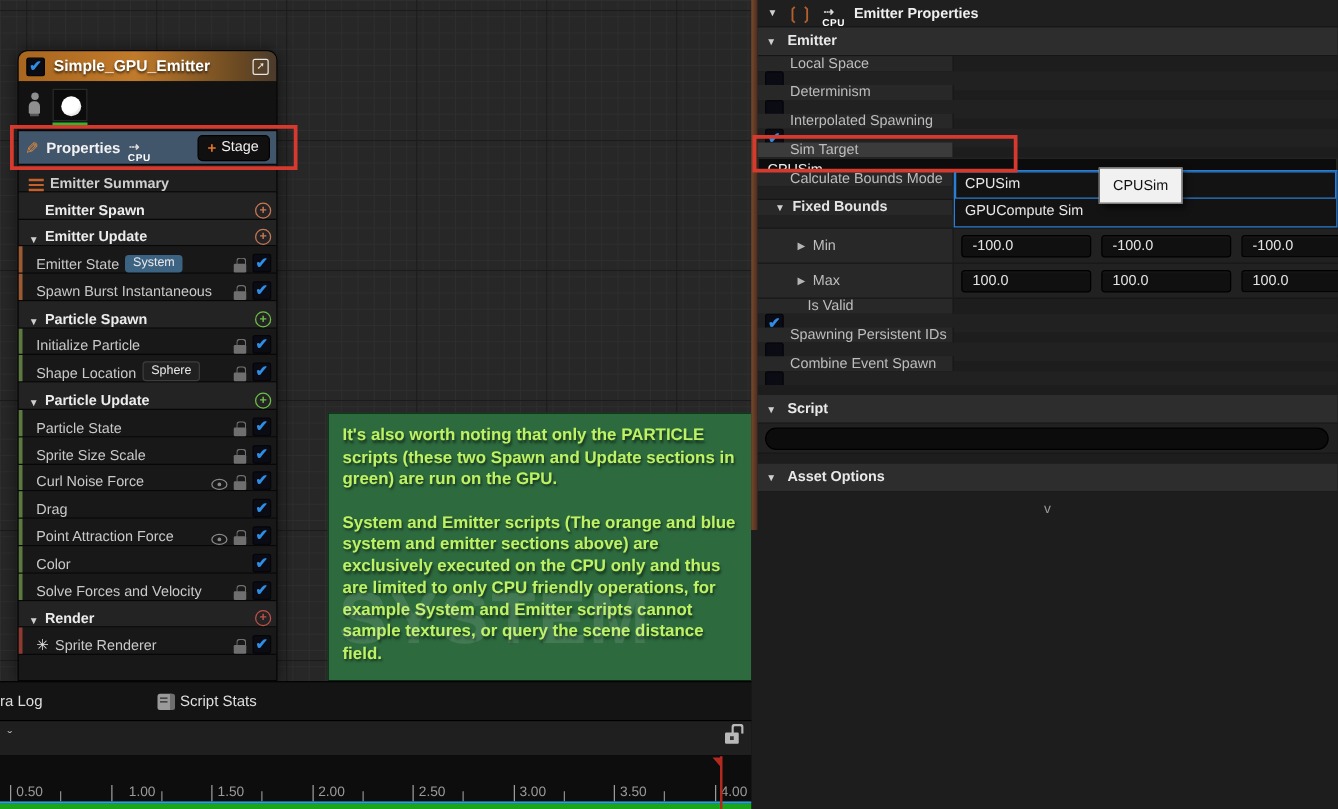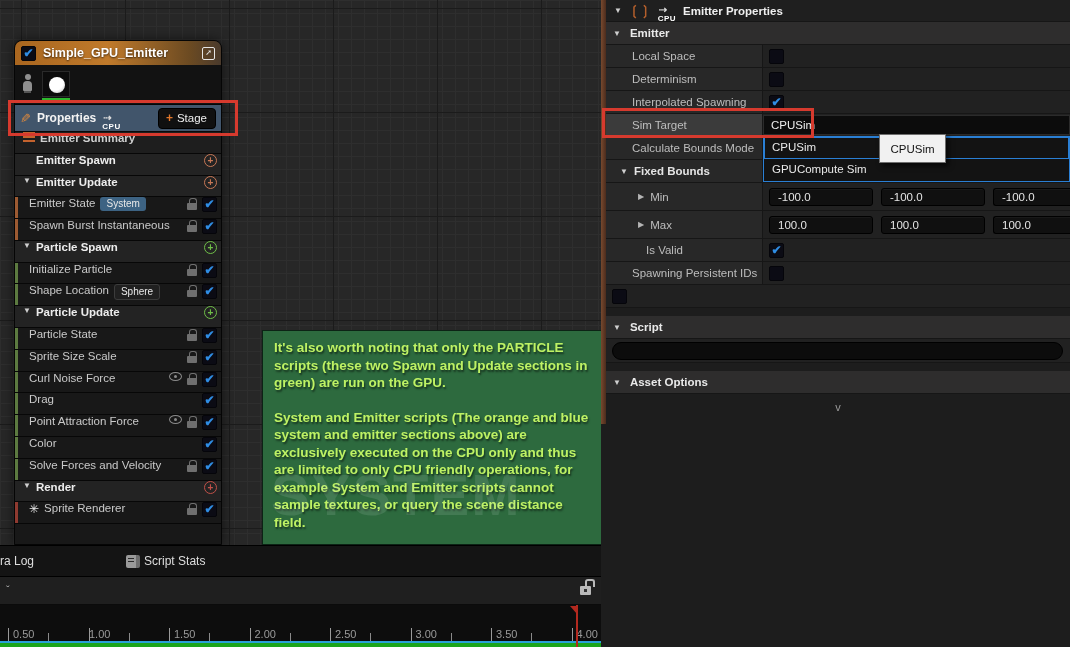--- a/index.html
+++ b/index.html
@@ -41,21 +41,21 @@
     border-bottom:1px solid #0a0a0a; }
   .pencil { color:#e08a3c; font-size:13px; transform:scaleX(-1); }
   #props-label { font-size:12px; font-weight:bold; color:#f2f2f2; }
   .cpu { position:relative; font-size:8px; font-weight:bold; color:#fff; letter-spacing:.5px; margin-top:16px; }
   .cpu::before { content:"⇢"; position:absolute; top:-10px; left:1px; font-size:10px; color:#ddd; }
   #stage-btn { margin-left:auto; background:#101010; border:1px solid #000; border-radius:4px;
     padding:2px 8px 3px 7px; font-size:11.5px; color:#eee; display:flex; gap:4px; align-items:center; }
   #stage-btn .plus-glyph { color:#e0762a; font-weight:bold; font-size:12px; }
 
   
-  .nrow { height:21.79px; display:flex; align-items:flex-start; gap:5px; padding:0 4px 0 8px;
+  .nrow { height:21.79px; display:flex; align-items:flex-end; gap:5px; padding:0 4px 0 8px;
     border-bottom:1px solid #070707; position:relative; background:#181818; font-size:11.5px; color:#c9c9c9; }
   .nrow.sec { background:#232323; font-weight:bold; color:#ececec; padding-left:8px; }
   .nrow.summary { background:#1e1e1e; color:#cfcfcf; font-weight:bold; }
   .nrow .accent { position:absolute; left:0; top:0; bottom:0; width:3px; }
   .accent.orange { background:#9c5a32; } .accent.green { background:#5c7a40; } .accent.red { background:#8f3a30; }
   .nrow.item { padding-left:14px; }
   .nrow .spacer { flex:1; }
   .tri { font-size:8px; color:#cfcfcf; }
   .plusc { width:13px; height:13px; border-radius:50%; border:1.5px solid; font-size:10px; line-height:11px;
     text-align:center; font-weight:bold; margin-left:auto; }
@@ -95,21 +95,21 @@
   #panel-rows { position:absolute; left:5px; top:0; width:464px; }
   .prow { display:flex; border-bottom:1px solid #161616; position:relative; }
   .p-header { height:22px; background:#1f1f1f; align-items:center; gap:7px; padding-left:8px; }
   .p-header .ptitle { font-size:11.5px; font-weight:bold; color:#efefef; }
   .emitter-ic { color:#b45f2c; font-size:13px; font-weight:bold; }
   .p-section { height:23px; background:#2e2d2d; align-items:center; gap:9px; padding-left:7px;
     font-size:11.5px; font-weight:bold; color:#e9e9e9; }
   .lblcell { width:157px; background:#282828; display:flex; align-items:center; gap:6px;
     padding-left:26px; font-size:11.5px; color:#bdbdbd; border-right:1px solid #161616; flex:none; }
   .valcell { flex:1; background:#212121; display:flex; align-items:center; padding-left:6px; gap:8px; }
-  .h23 { height:23px; } .h28 { height:28px; } .h24 { height:24px; }
+  .h23 { height:23px;flex-direction:column; } .h28 { height:28px; } .h24 { height:24px; }
   .subtri { font-size:8px; color:#b5b5b5; }
   .numfield { width:104px; height:18px; background:#101010; border:1px solid #000; border-radius:3px;
     font-size:11.5px; color:#e4e4e4; line-height:16px; padding-left:8px; flex:none;
     box-shadow:inset 0 1px 0 rgba(255,255,255,.04); }
   .numfield.cut { width:86px; border-radius:3px 0 0 3px; border-right:none; }
   .combofield { height:20px; flex:1; background:#0c0c0c; border:1px solid #2b2b2b;
     font-size:11.5px; color:#ededed; line-height:18px; padding-left:7px; }
   .pillinput { height:18px; flex:1; margin-right:7px; background:#0c0c0c; border:1px solid #000; border-radius:9px; }
   .gap8 { height:8px; background:#1d1d1d; border-bottom:none; }
   .expander { height:26px; align-items:center; justify-content:center; border-bottom:none;
@@ -395,20 +395,23 @@
       </div>
       <div class="prow h23">
         <div class="lblcell">
           <div>Spawning Persistent IDs</div>
         </div>
         <div class="valcell">
           <div class="cbx"></div>
         </div>
       </div>
       <div class="prow h23">
+        <div class="lblcell">
+          <div>Combine Event Spawn</div>
+        </div>
         <div class="valcell">
           <div class="cbx"></div>
         </div>
       </div>
       <div class="prow gap8"></div>
       <div class="prow p-section">
         <div class="tri">▼</div>
         <div>Script</div>
       </div>
       <div class="prow h24">
@@ -444,21 +447,21 @@
   </div>
   <div id="trackrow">
     <span class="chev">ˇ</span>
     <span class="ulock"></span>
   </div>
   <div id="ruler">
       <div class="tickmaj" style="left: 8px;"></div>
       <div class="ticklbl" style="left: 13px;">0.50</div>
       <div class="tickmin" style="left: 48.25px;"></div>
       <div class="tickmaj" style="left: 88.5px;"></div>
-      <div class="ticklbl" style="left: 89px;">1.00</div>
+      <div class="ticklbl" style="left: 103px;">1.00</div>
       <div class="tickmin" style="left: 128.75px;"></div>
       <div class="tickmaj" style="left: 169px;"></div>
       <div class="ticklbl" style="left: 174px;">1.50</div>
       <div class="tickmin" style="left: 209.25px;"></div>
       <div class="tickmaj" style="left: 249.5px;"></div>
       <div class="ticklbl" style="left: 254.5px;">2.00</div>
       <div class="tickmin" style="left: 289.75px;"></div>
       <div class="tickmaj" style="left: 330px;"></div>
       <div class="ticklbl" style="left: 335px;">2.50</div>
       <div class="tickmin" style="left: 370.25px;"></div>

